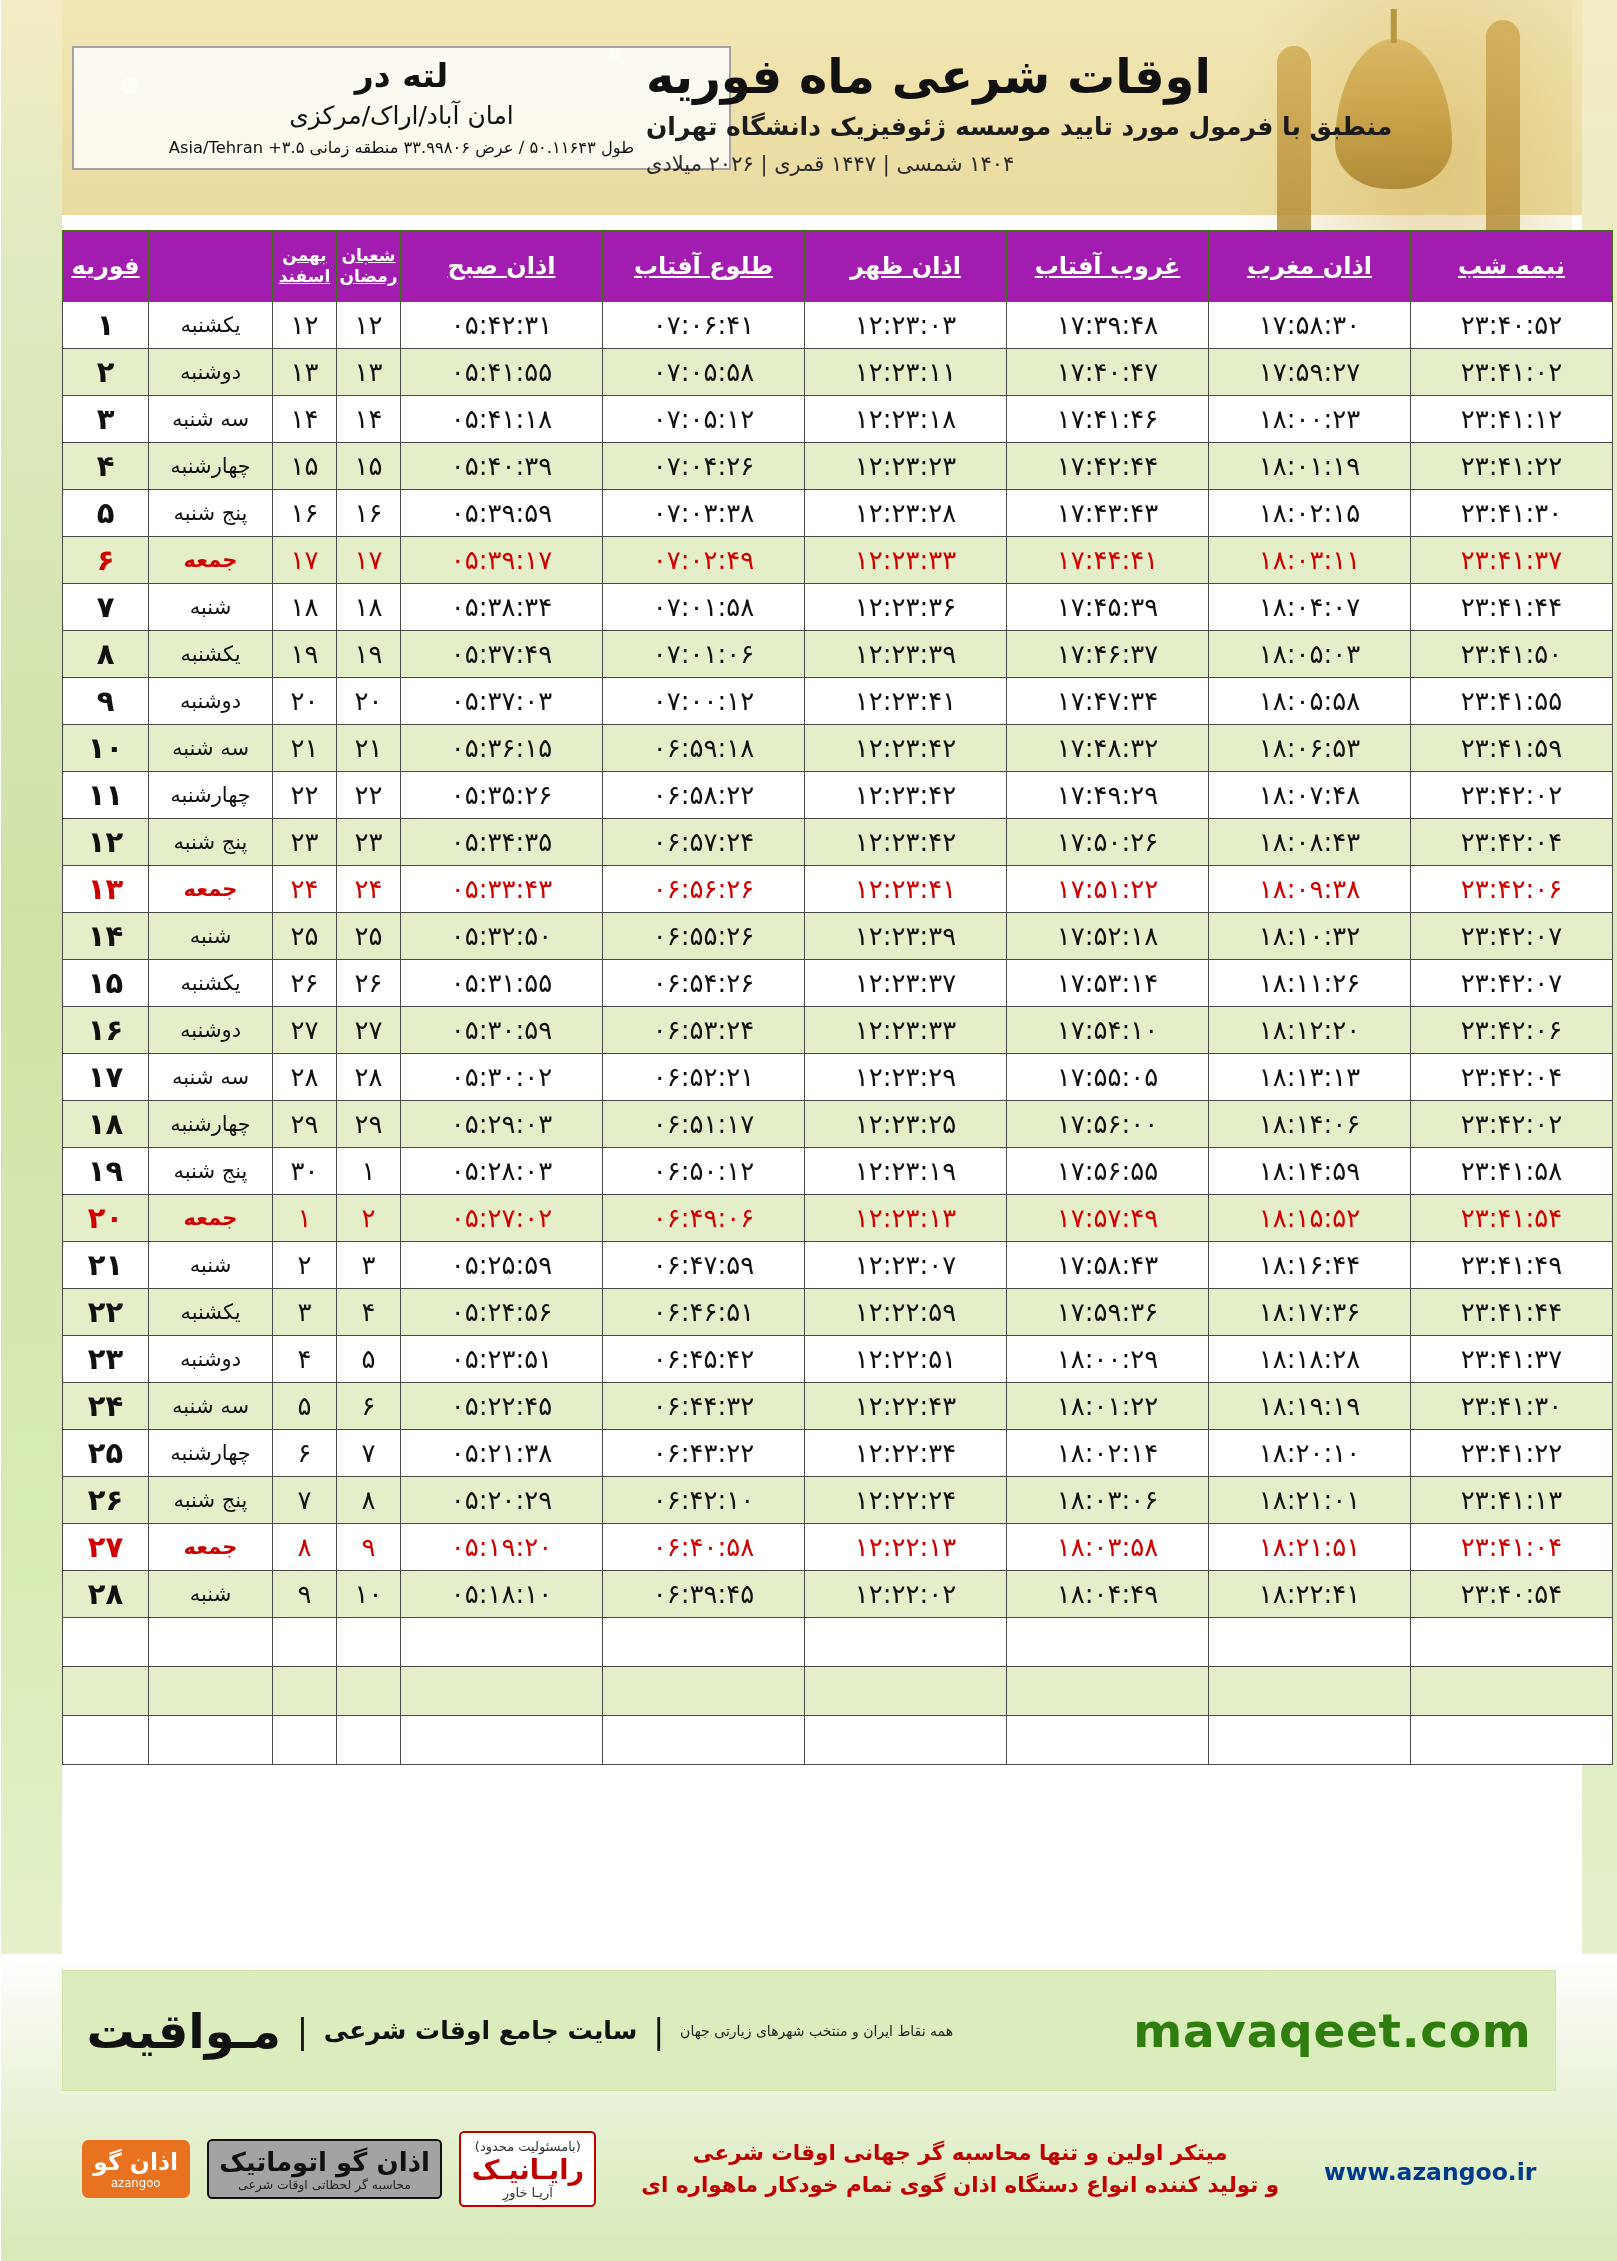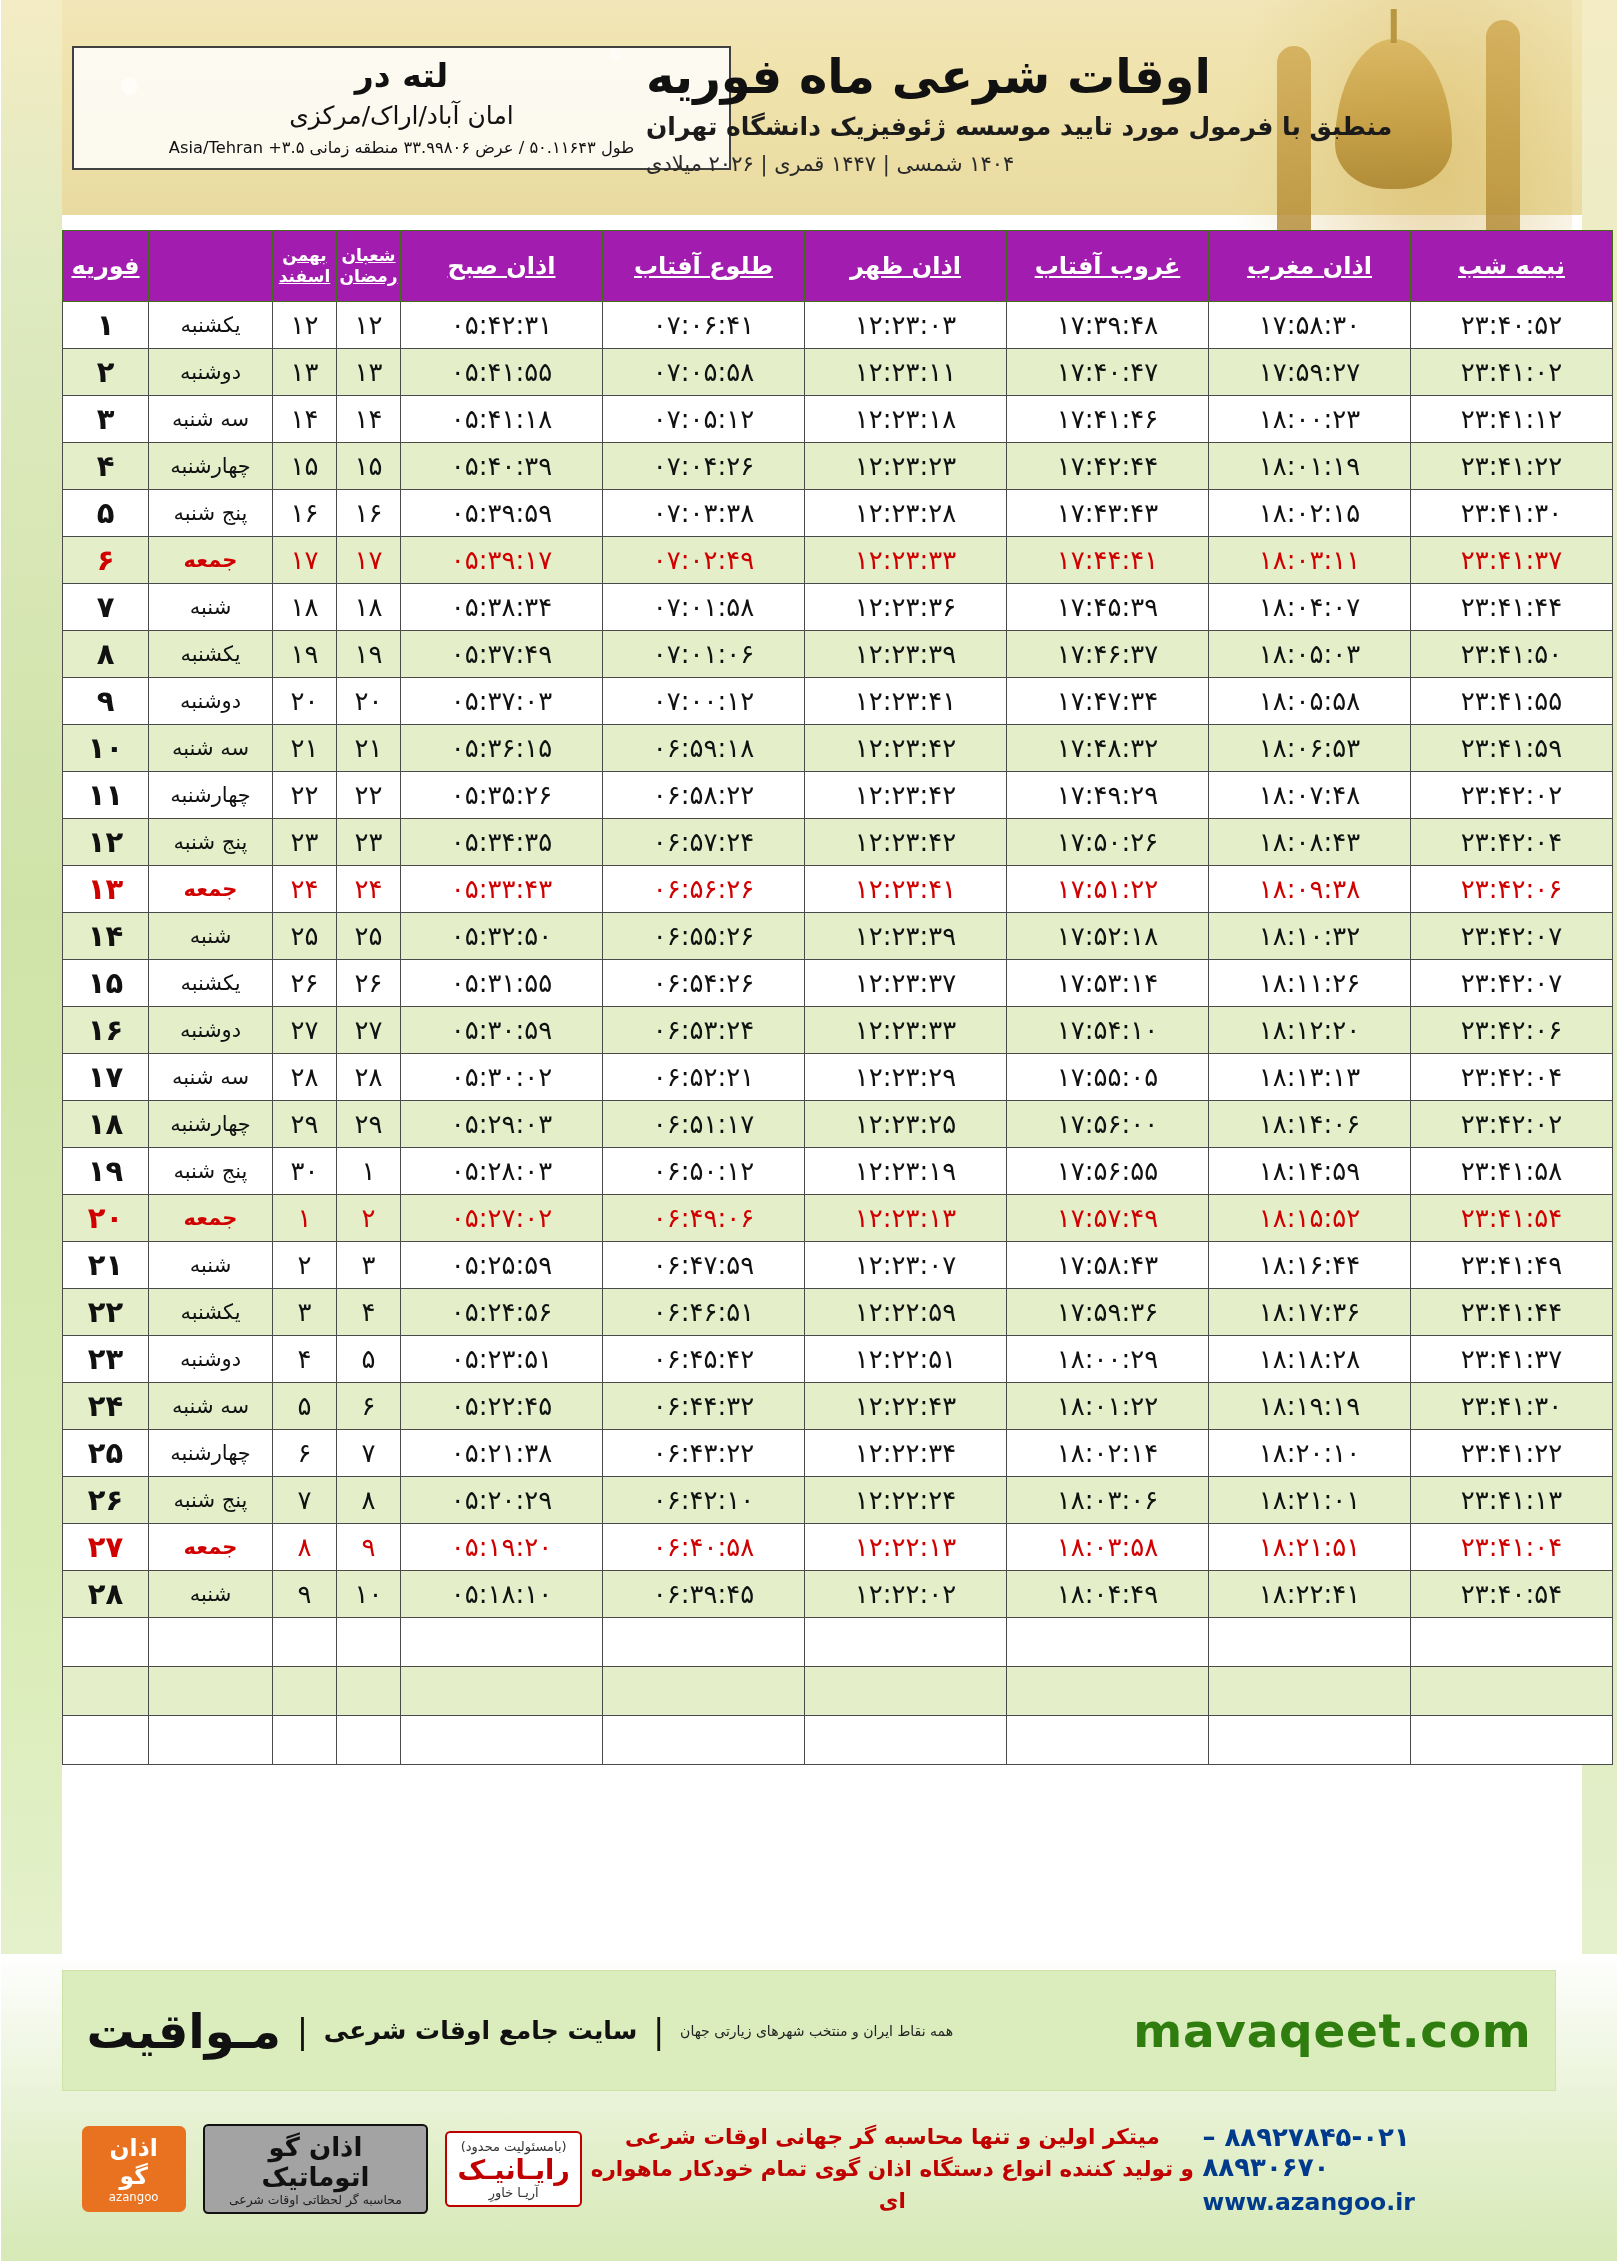--- a/index.html
+++ b/index.html
@@ -67,21 +67,21 @@
     color:#111;
   }
   .hdr-sub{
     font-size:25px;font-weight:bold;margin-top:10.4px;color:#1b1b1b;
   }
   .hdr-dates{
     font-size:21px;margin-top:11.7px;color:#2a2a2a;
   }
   .loc-box{
     position:absolute;left:72px;top:46px;width:659px;
-    border:2px solid #404040;background:rgba(255,255,255,.82);
+    border:2px solid #a3a3a3;background:rgba(255,255,255,.82);
     text-align:center;padding:9px 6.5px 10.4px 6.5px;box-sizing:border-box;
   }
   .loc-name{font-size:33px;font-weight:bold;color:#111;line-height:1.15;}
   .loc-region{font-size:25px;margin-top:6.5px;color:#111;}
   .loc-coords{font-size:16.3px;margin-top:7.8px;color:#111;}
   .note{
     position:absolute;left:72px;top:207px;width:1461px;text-align:right;
     font-size:15.7px;color:#222;
   }
   .note b{color:#c00000;}
@@ -600,21 +600,20 @@
       <span class="f-tag2">همه نقاط ایران و منتخب شهرهای زیارتی جهان</span>
       <span class="f-sep">|</span>
       <span class="f-tag">سایت جامع اوقات شرعی</span>
       <span class="f-sep">|</span>
       <span class="f-brand">مـواقیت</span>
     </div>
   </div>
 
   <div class="bottom">
     <div class="b-left">
-      <div class="b-phone">۸۸۹۲۷۸۴۵-۰۲۱ – ۸۸۹۳۰۶۷۰</div>
       <div class="b-www">www.azangoo.ir</div>
     </div>
     <div class="b-mid">
       <div>میتکر اولین و تنها محاسبه گر جهانی اوقات شرعی</div>
       <div>و تولید کننده انواع دستگاه اذان گوی تمام خودکار ماهواره ای</div>
     </div>
     <div class="b-right">
       <div class="logo-raya">
         <div class="lr1">(بامسئولیت محدود)</div>
         <div class="lr2">رایـانیـک</div>

